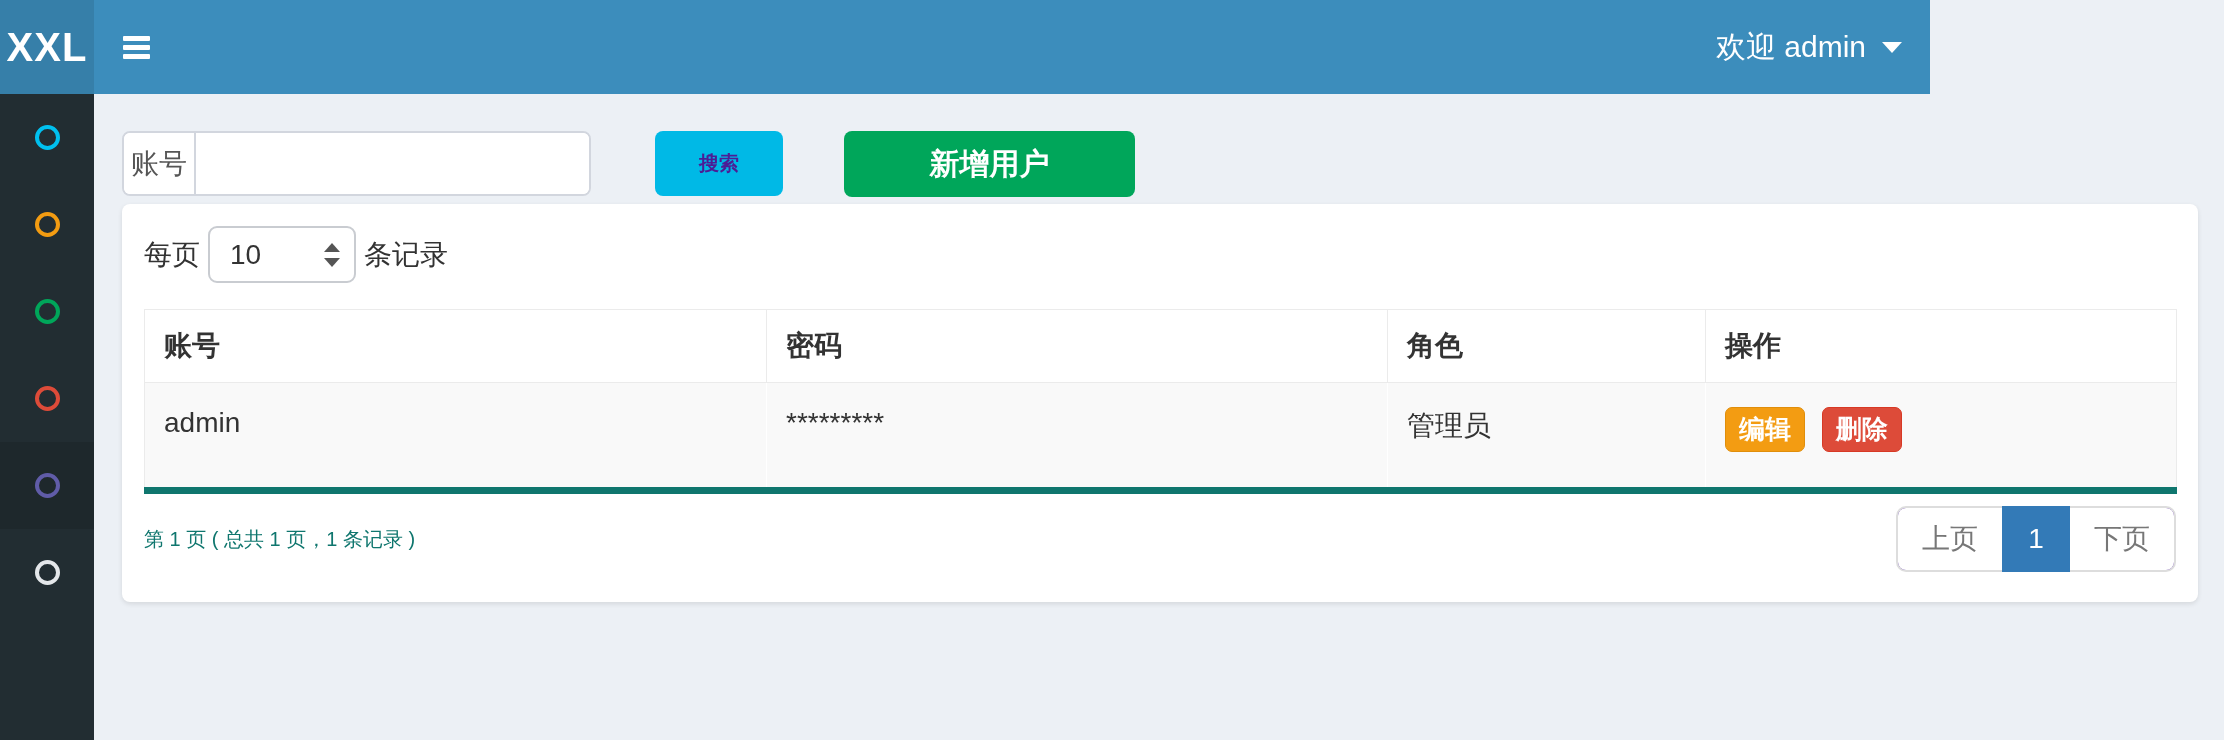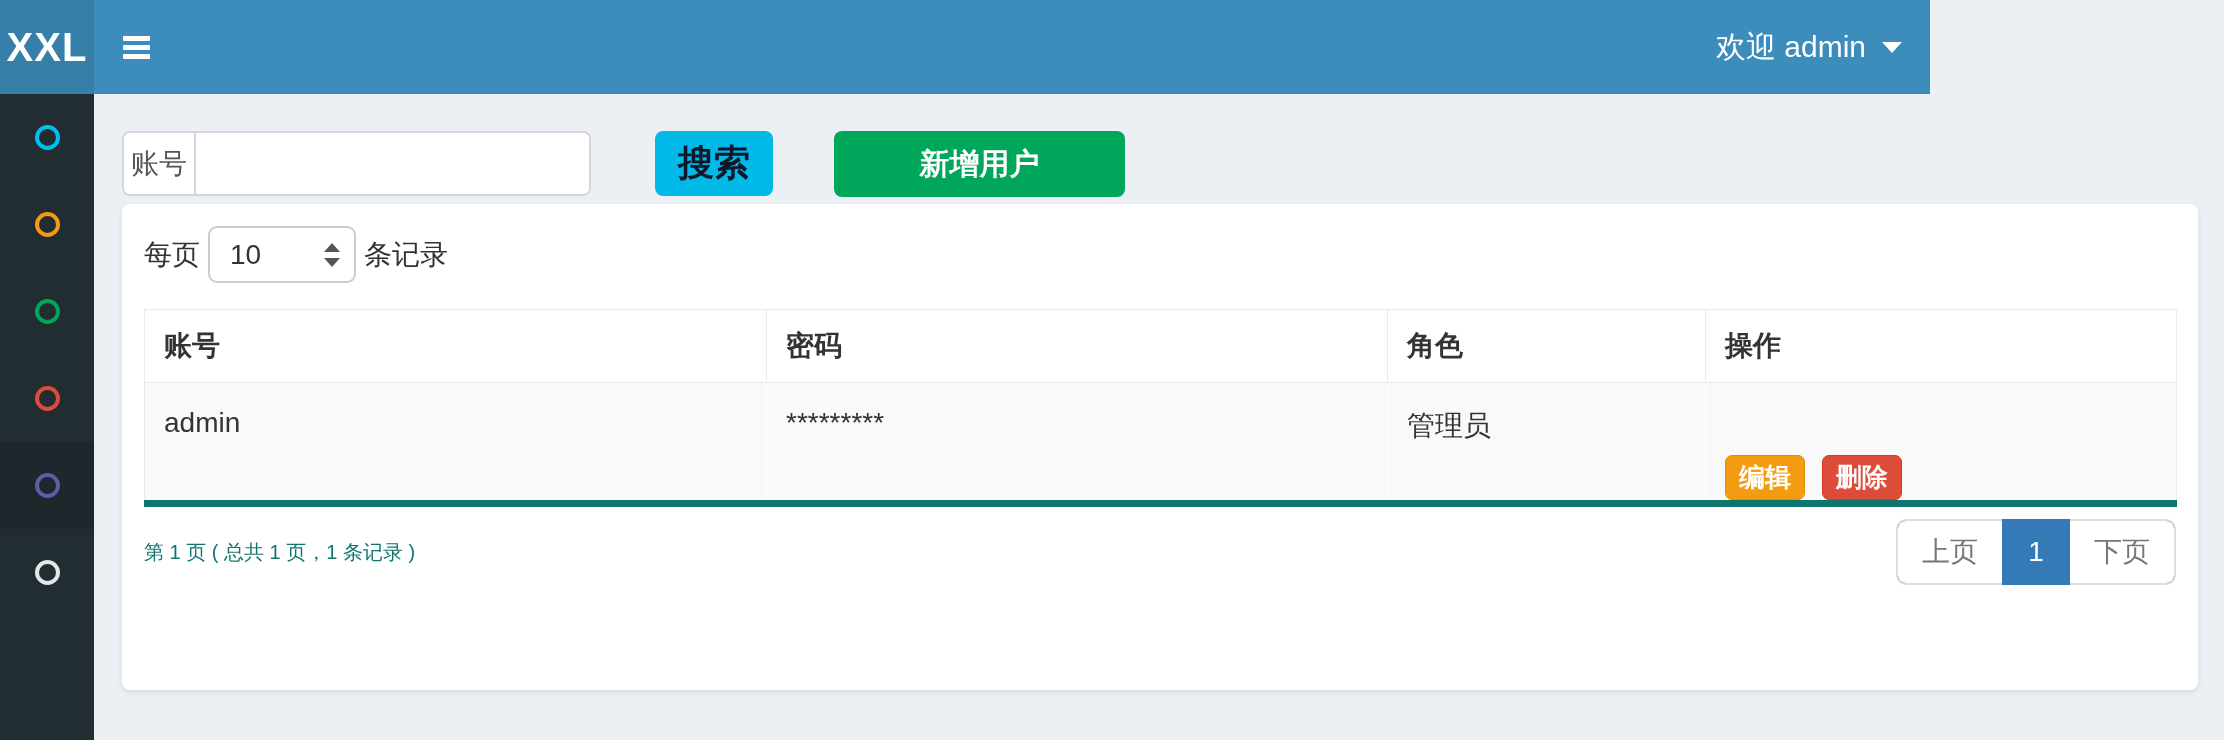--- a/index.html
+++ b/index.html
@@ -68,31 +68,31 @@
   .input-addon {
     width:106px; display:flex; align-items:center; justify-content:center;
     font-size:28px; color:#555; background:#fff; border-right:2px solid #d2d6de;
   }
   .input-group input {
     flex:1; border:none; outline:none; font-size:28px; padding:0 16px; color:#333;
     font-family:inherit;
   }
   .btn { border:none; cursor:pointer; font-family:inherit; }
   .btn-search {
-    margin-left:64px; width:118px; height:65px; border-radius:8px;
-    background:var(--search_btn,#00b9e6); color:#0f172a; font-size:36px; font-weight:700;
+    margin-left:64px; width:128px; height:65px; border-radius:8px;
+    background:var(--search_btn,#00b9e6); color:#4c1d95; font-size:20px; font-weight:700;
   }
   .btn-add {
     margin-left:61px; width:291px; height:66px; border-radius:8px;
     background:var(--add_btn,#00a65a); color:#fff; font-size:30px; font-weight:700;
   }
 
   
   .panel {
-    margin-top:7px; width:2076px; height:486px; background:#fff;
+    margin-top:7px; width:2076px; height:398px; background:#fff;
     border-radius:8px; box-shadow:0 2px 5px rgba(0,0,0,0.10);
     padding:22px;
   }
   .length-row { display:flex; align-items:center; height:57px; font-size:28px; color:#333; }
   .select-box {
     margin:0 8px; width:148px; height:57px; background:#fff;
     border:2px solid #c9ccd1; border-radius:9px;
     display:flex; align-items:center; padding:0 14px 0 20px; cursor:pointer;
   }
   .select-box .sel-val { flex:1; font-size:28px; color:#333; }
@@ -116,21 +116,21 @@
   .data-table td {
     height:108px; vertical-align:top; font-size:28px; color:#333;
     padding:24px 0 0 19px; background:#f9f9f9; border-right:1px solid #fff;
     border-bottom:7px solid #0f766e;
   }
   .data-table td:last-child { border-right:none; }
   .btn-xs {
     display:inline-block; height:45px; line-height:43px; padding:0 13px;
     border-radius:7px; color:#fff; font-size:26px; font-weight:700; cursor:pointer;
   }
-  .btn-edit { background:var(--edit_btn,#f39c12); border:1px solid #e08e0b; margin-right:9px;margin-top:48px; }
+  .btn-edit { background:var(--edit_btn,#f39c12); border:1px solid #e08e0b; margin-right:9px; }
   .btn-del  { background:var(--delete_btn,#dd4b39); border:1px solid #d73925; }
 
   
   .panel-footer { margin-top:12px; display:flex; align-items:center; height:66px; }
   .page-info { font-size:20px; color:#0f766e; }
   .pagination {
     margin-left:auto; display:flex; border:2px solid #ddd; border-radius:10px;
     overflow:visible; background:#4c1d95; height:66px; align-items:stretch;
   }
   .page-btn {

